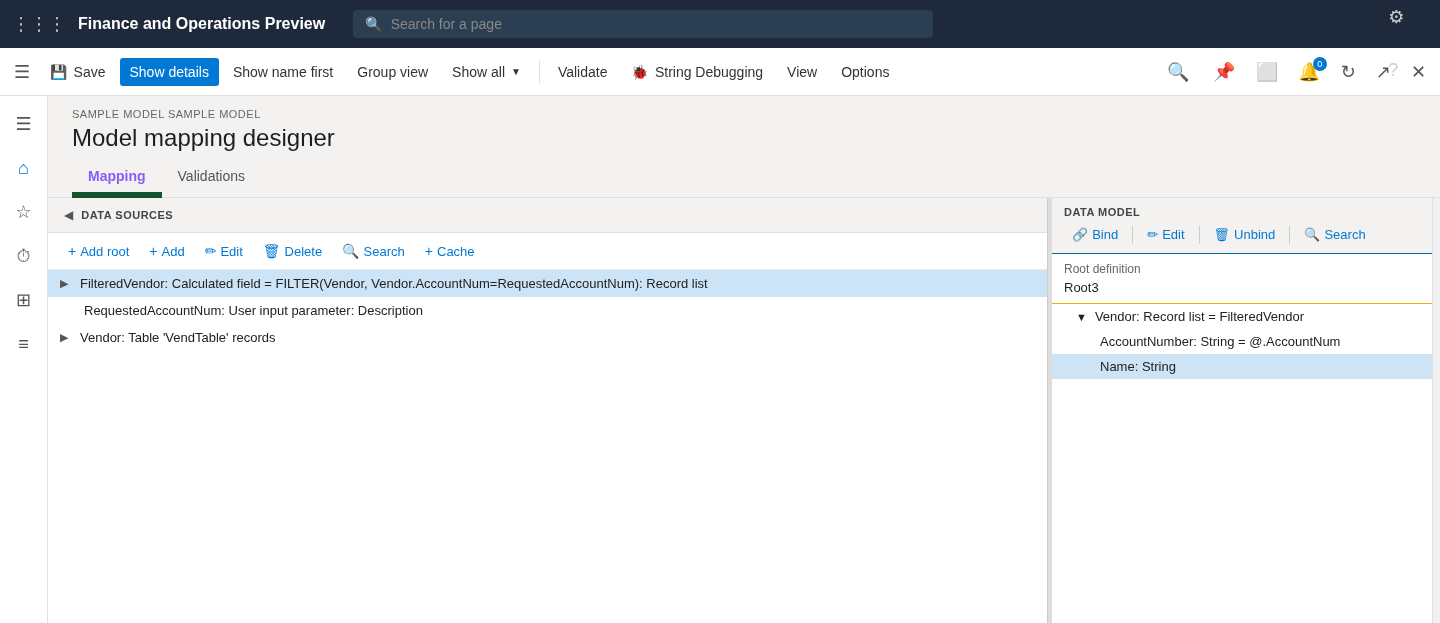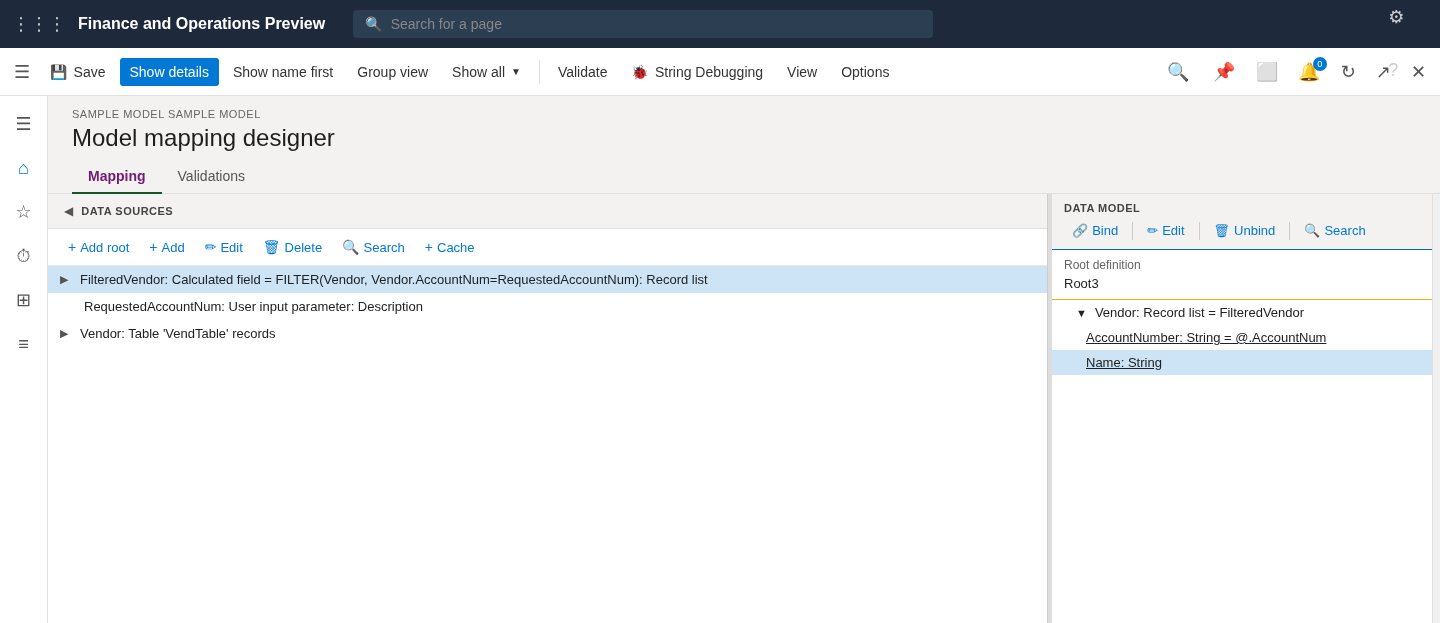--- a/index.html
+++ b/index.html
@@ -163,22 +163,22 @@
     }
     .tab {
       padding: 8px 16px;
       cursor: pointer;
       font-size: 14px;
       color: #555;
       border-bottom: 2px solid transparent;
       margin-bottom: -1px;
     }
     .tab.active {
-      color: #701a75;
-      border-bottom: 2px solid #14532d;
+      color: #8b5cf6;
+      border-bottom: 6px solid #14532d;
       font-weight: 600;
     }
 
     
     .split-content {
       display: flex;
       flex: 1;
       overflow: hidden;
     }
 
@@ -313,21 +313,21 @@
       display: flex;
       align-items: center;
       padding: 5px 12px;
       font-size: 13px;
       color: #222;
       cursor: pointer;
       gap: 4px;
     }
     .dm-tree-item.selected { background: #cce4f6; }
     .dm-indent-1 { padding-left: 24px; }
-    .dm-indent-2 { padding-left: 34px; text-decoration: underline; }
+    .dm-indent-2 { padding-left: 48px; }
 
     
     .right-scrollbar {
       width: 8px;
       background: #f0f0f0;
       border-left: 1px solid #e0e0e0;
     }
 
     .show-all-btn {
       display: flex;

